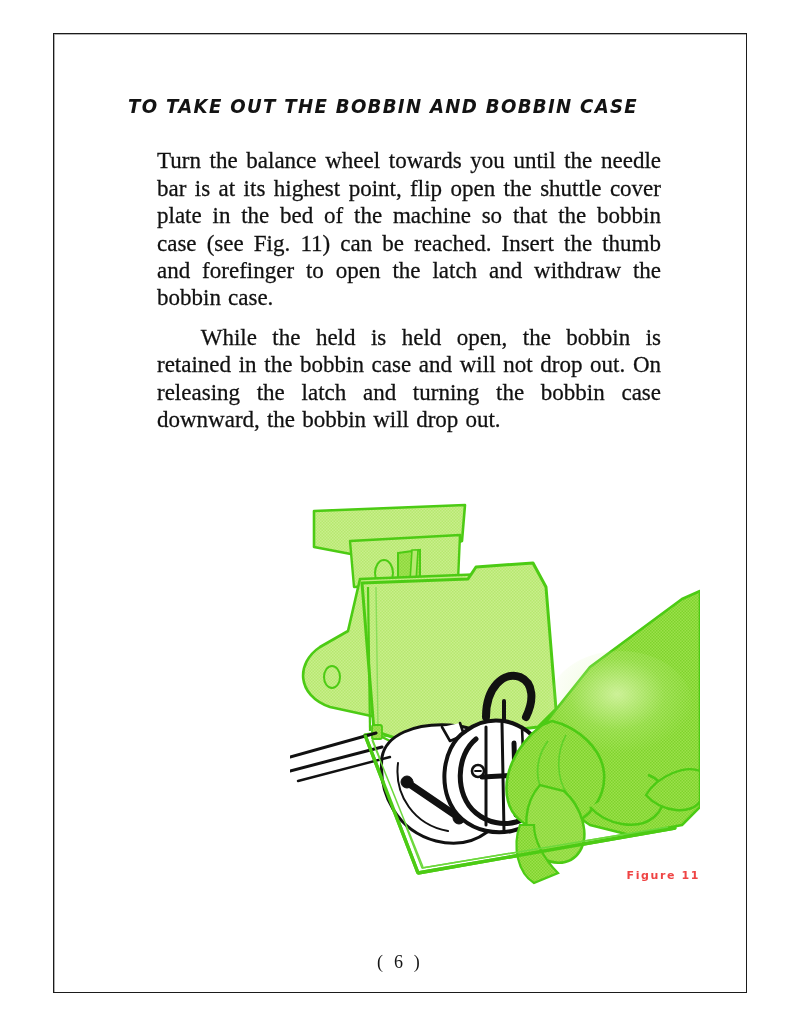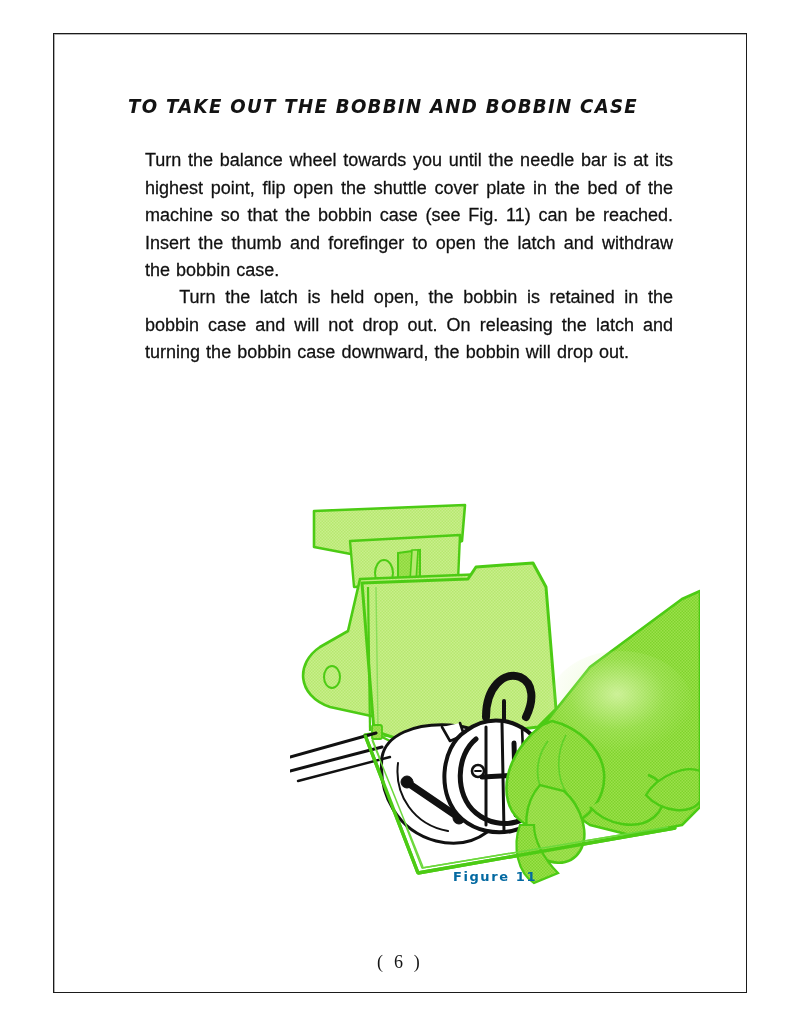--- a/index.html
+++ b/index.html
@@ -57,25 +57,25 @@
     line-height: 1.1;
   }
 
   .body-block {
     margin-top: 30px;
     width: 528px;
     margin-left: 17px;
   }
 
   p.para {
-    margin: 0;
+    margin: 12px;
     text-align: justify;
     text-align-last: left;
-    font-family: Liberation Sans, sans-serif;
-    font-size: 18px;
+    font-family: Liberation Serif, serif;
+    font-size: 23px;
     line-height: 27.4px;
     color: #111111;
     font-weight: 500;
     text-indent: 0;
     word-spacing: 0.06em;
     -webkit-text-stroke: 0.26px #111111;
   }
   p.para + p.para {
     text-indent: 1.9em;
   }
@@ -92,26 +92,26 @@
     display: block;
     width: 410px;
     height: 410px;
   }
 
   .figure-caption {
     position: absolute;
     left: 290px;
     top: 869px;
     width: 410px;
-    text-align: center;
+    text-align: right;
     font-family: "DejaVu Sans", "Liberation Sans", sans-serif;
     font-weight: bold;
-    font-size: 13px;
+    font-size: 11px;
     letter-spacing: 1.6px;
-    color: #0369a1;
+    color: #ef4444;
   }
 
   
   .folio {
     position: absolute;
     left: 53px;
     top: 952px;
     width: 694px;
     text-align: center;
     font-family: "Liberation Serif", "DejaVu Serif", serif;
@@ -127,21 +127,21 @@
 <div class="page">
 
   <div class="page-frame"></div>
 
   <div class="content">
 
     <h1 class="section-title">TO TAKE OUT THE BOBBIN AND BOBBIN CASE</h1>
 
     <div class="body-block">
       <p class="para">Turn the balance wheel towards you until the needle bar is at its highest point, flip open the shuttle cover plate in the bed of the machine so that the bobbin case (see Fig. 11) can be reached. Insert the thumb and forefinger to open the latch and withdraw the bobbin case.</p>
-      <p class="para">Turn the latch is held open, the bobbin is retained in the bobbin case and will not drop out. On releasing the latch and turning the bobbin case downward, the bobbin will drop out.</p>
+      <p class="para">While the held is held open, the bobbin is retained in the bobbin case and will not drop out. On releasing the latch and turning the bobbin case downward, the bobbin will drop out.</p>
     </div>
 
   </div>
 
   <div class="figure-wrap">
     <svg viewBox="0 0 410 410" xmlns="http://www.w3.org/2000/svg">
       <defs>
         <pattern id="halftone" width="3" height="3" patternUnits="userSpaceOnUse">
           <rect width="3" height="3" fill="#c9ef8c"></rect>
           <rect width="1.5" height="1.5" fill="#b6e86f"></rect>

